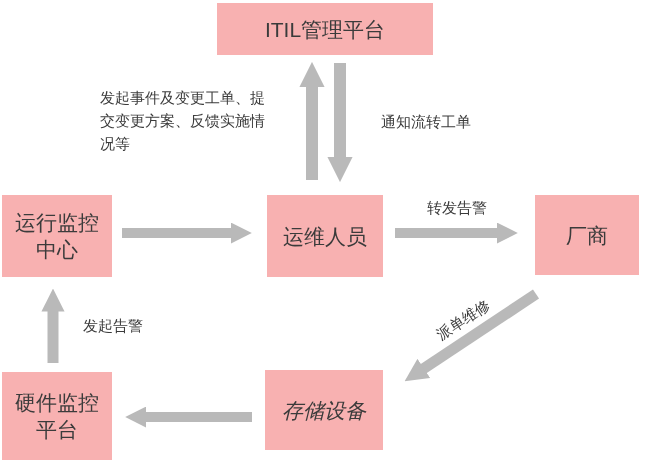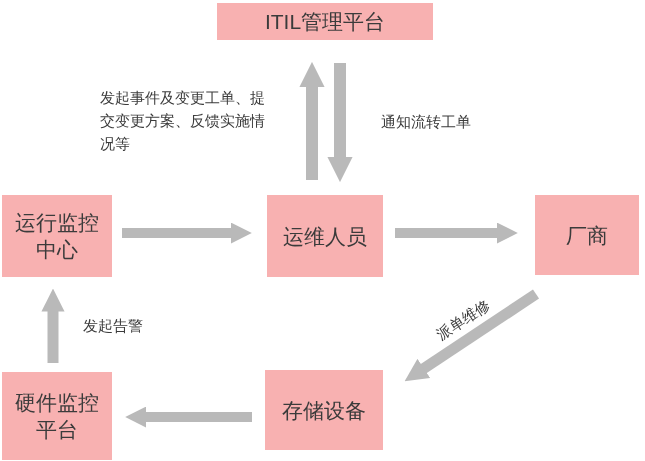--- a/index.html
+++ b/index.html
@@ -34,26 +34,26 @@
     display: flex;
     align-items: center;
     justify-content: center;
     text-align: center;
     font-size: 21px;
     line-height: 27px;
     color: #3b3b3b;
     white-space: pre-line;
     box-sizing: border-box;
   }
-  #node-itil    { left: 217px; top: 3px;   width: 216px; height: 37px; }
+  #node-itil    { left: 217px; top: 3px;   width: 216px; height: 52px; }
   #node-monitor { left: 2px;   top: 195px; width: 110px; height: 82px; }
   #node-ops     { left: 267px; top: 195px; width: 116px; height: 82px; }
   #node-vendor  { left: 535px; top: 195px; width: 104px; height: 80px; }
   #node-hw      { left: 2px;   top: 372px; width: 110px; height: 88px; }
-  #node-storage { left: 265px; top: 370px; width: 118px; height: 80px; }
+  #node-storage { left: 265px; top: 370px; width: 118px; height: 80px; font-style: italic; }
 
   .elabel {
     position: absolute;
     font-size: 15px;
     line-height: 23px;
     color: #3b3b3b;
     white-space: pre-line;
   }
   #lbl-submit   { left: 100px; top: 86px;  width: 210px; text-align: left; }
   #lbl-notify   { left: 381px; top: 110px; width: 120px; }
@@ -111,16 +111,17 @@
 平台</span>
   </div>
   <div class="node" id="node-storage">
     <span>存储设备</span>
   </div>
 
   <div class="elabel" id="lbl-submit">发起事件及变更工单、提
 交变更方案、反馈实施情
 况等</div>
   <div class="elabel" id="lbl-notify">通知流转工单</div>
+  <div class="elabel" id="lbl-forward">转发告警</div>
   <div class="elabel" id="lbl-dispatch">派单维修</div>
   <div class="elabel" id="lbl-initiate">发起告警</div>
 
 </div>
 
 </body></html>

